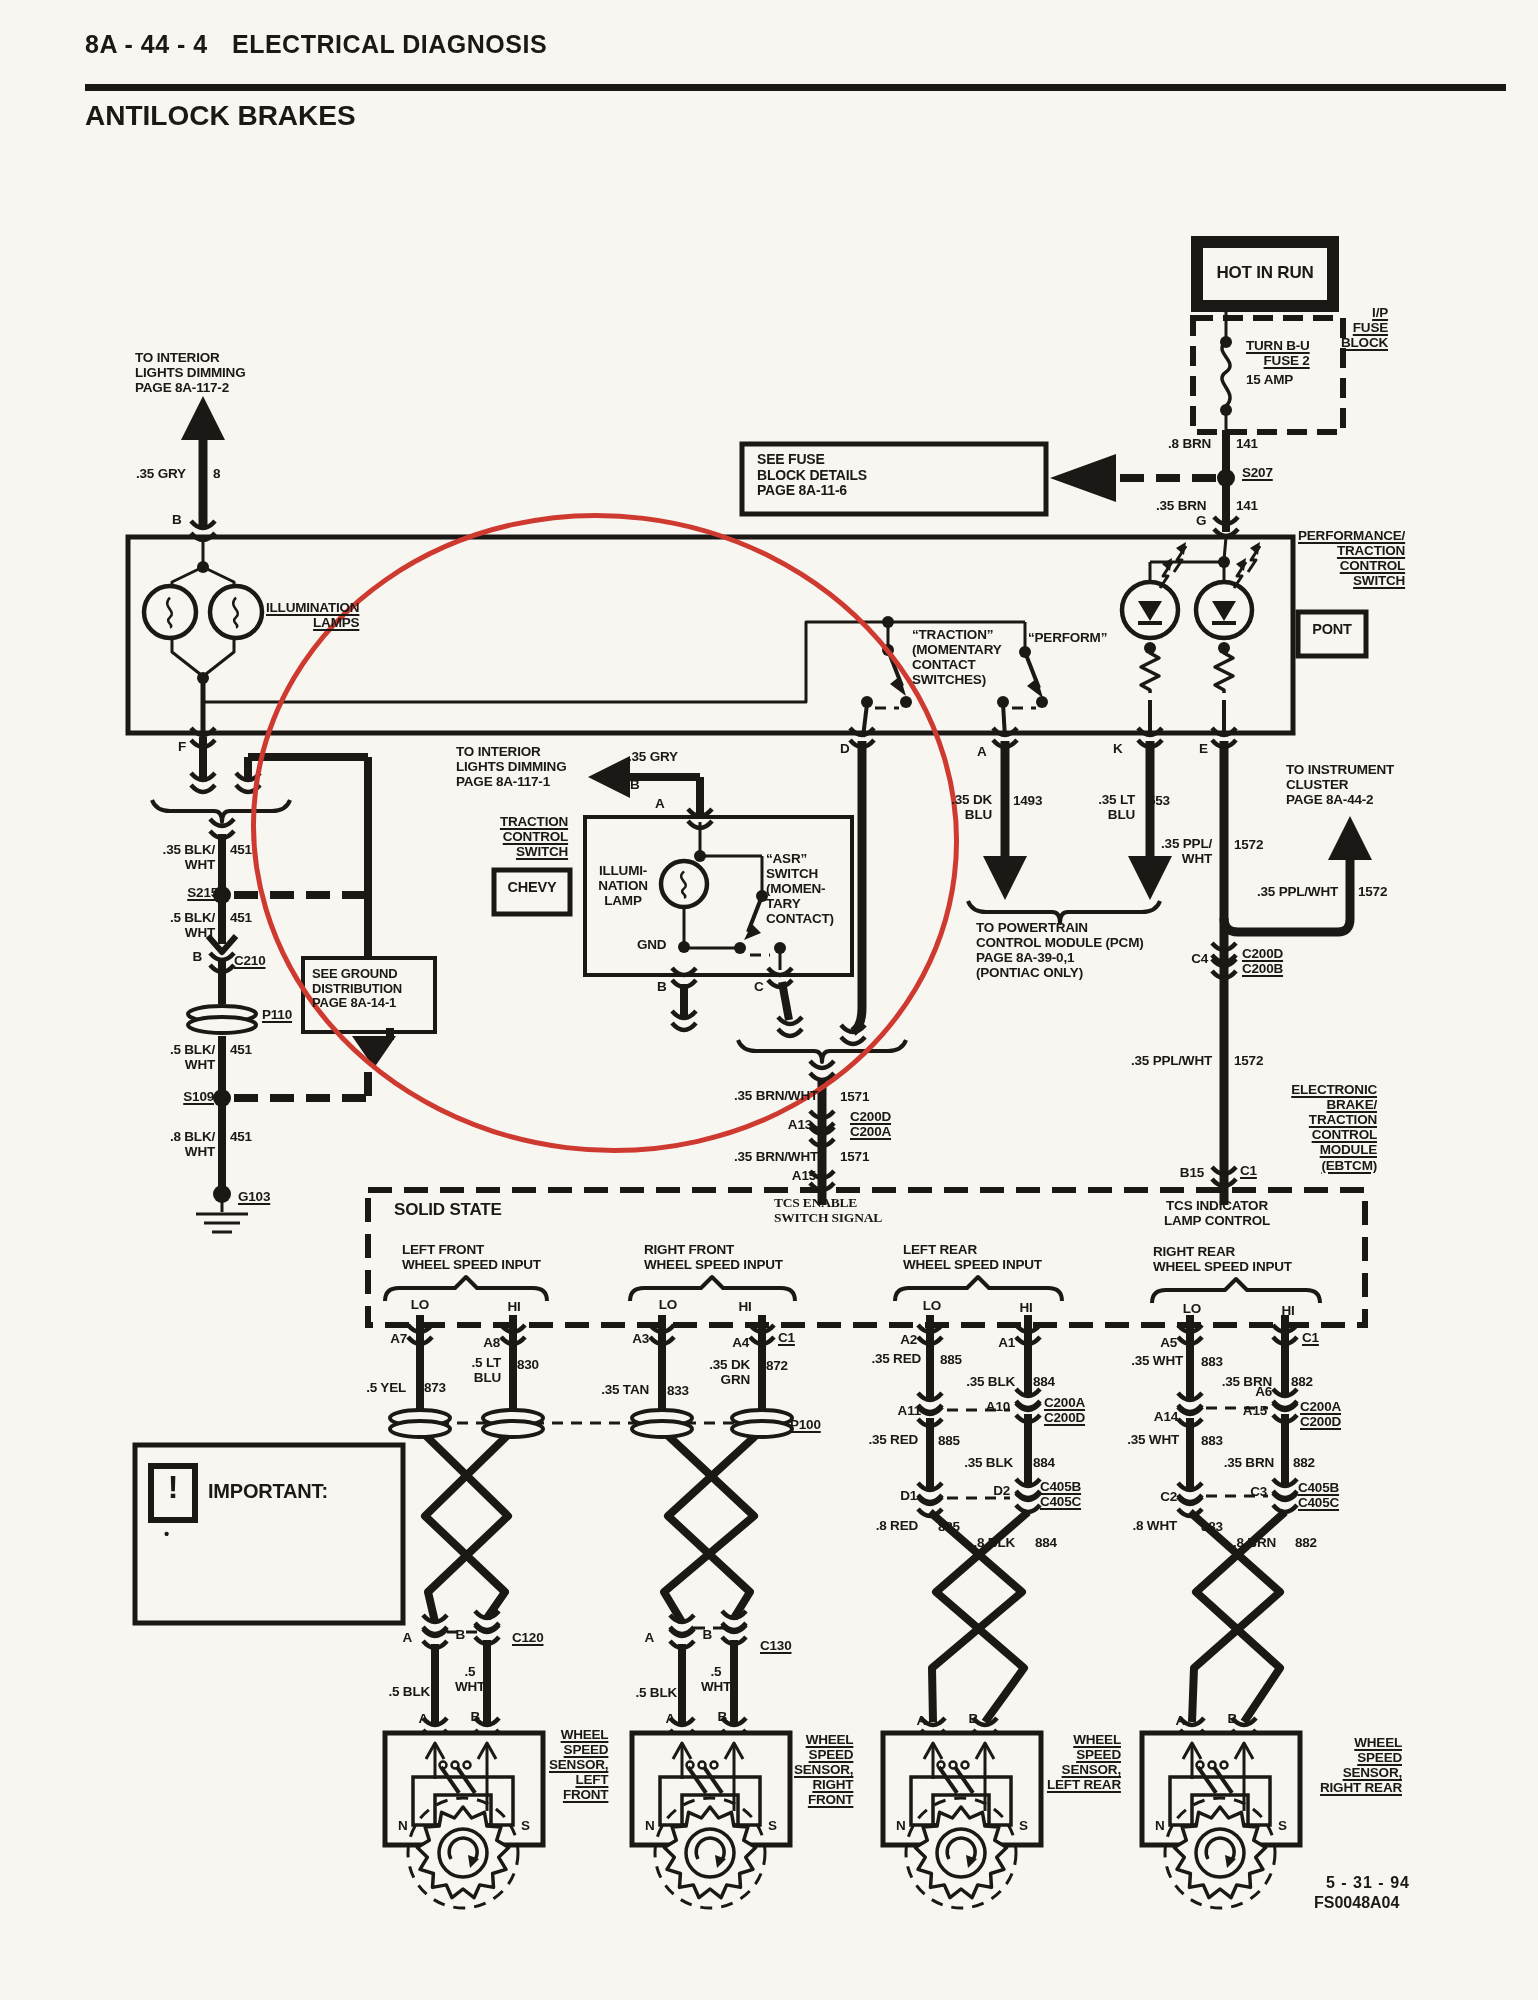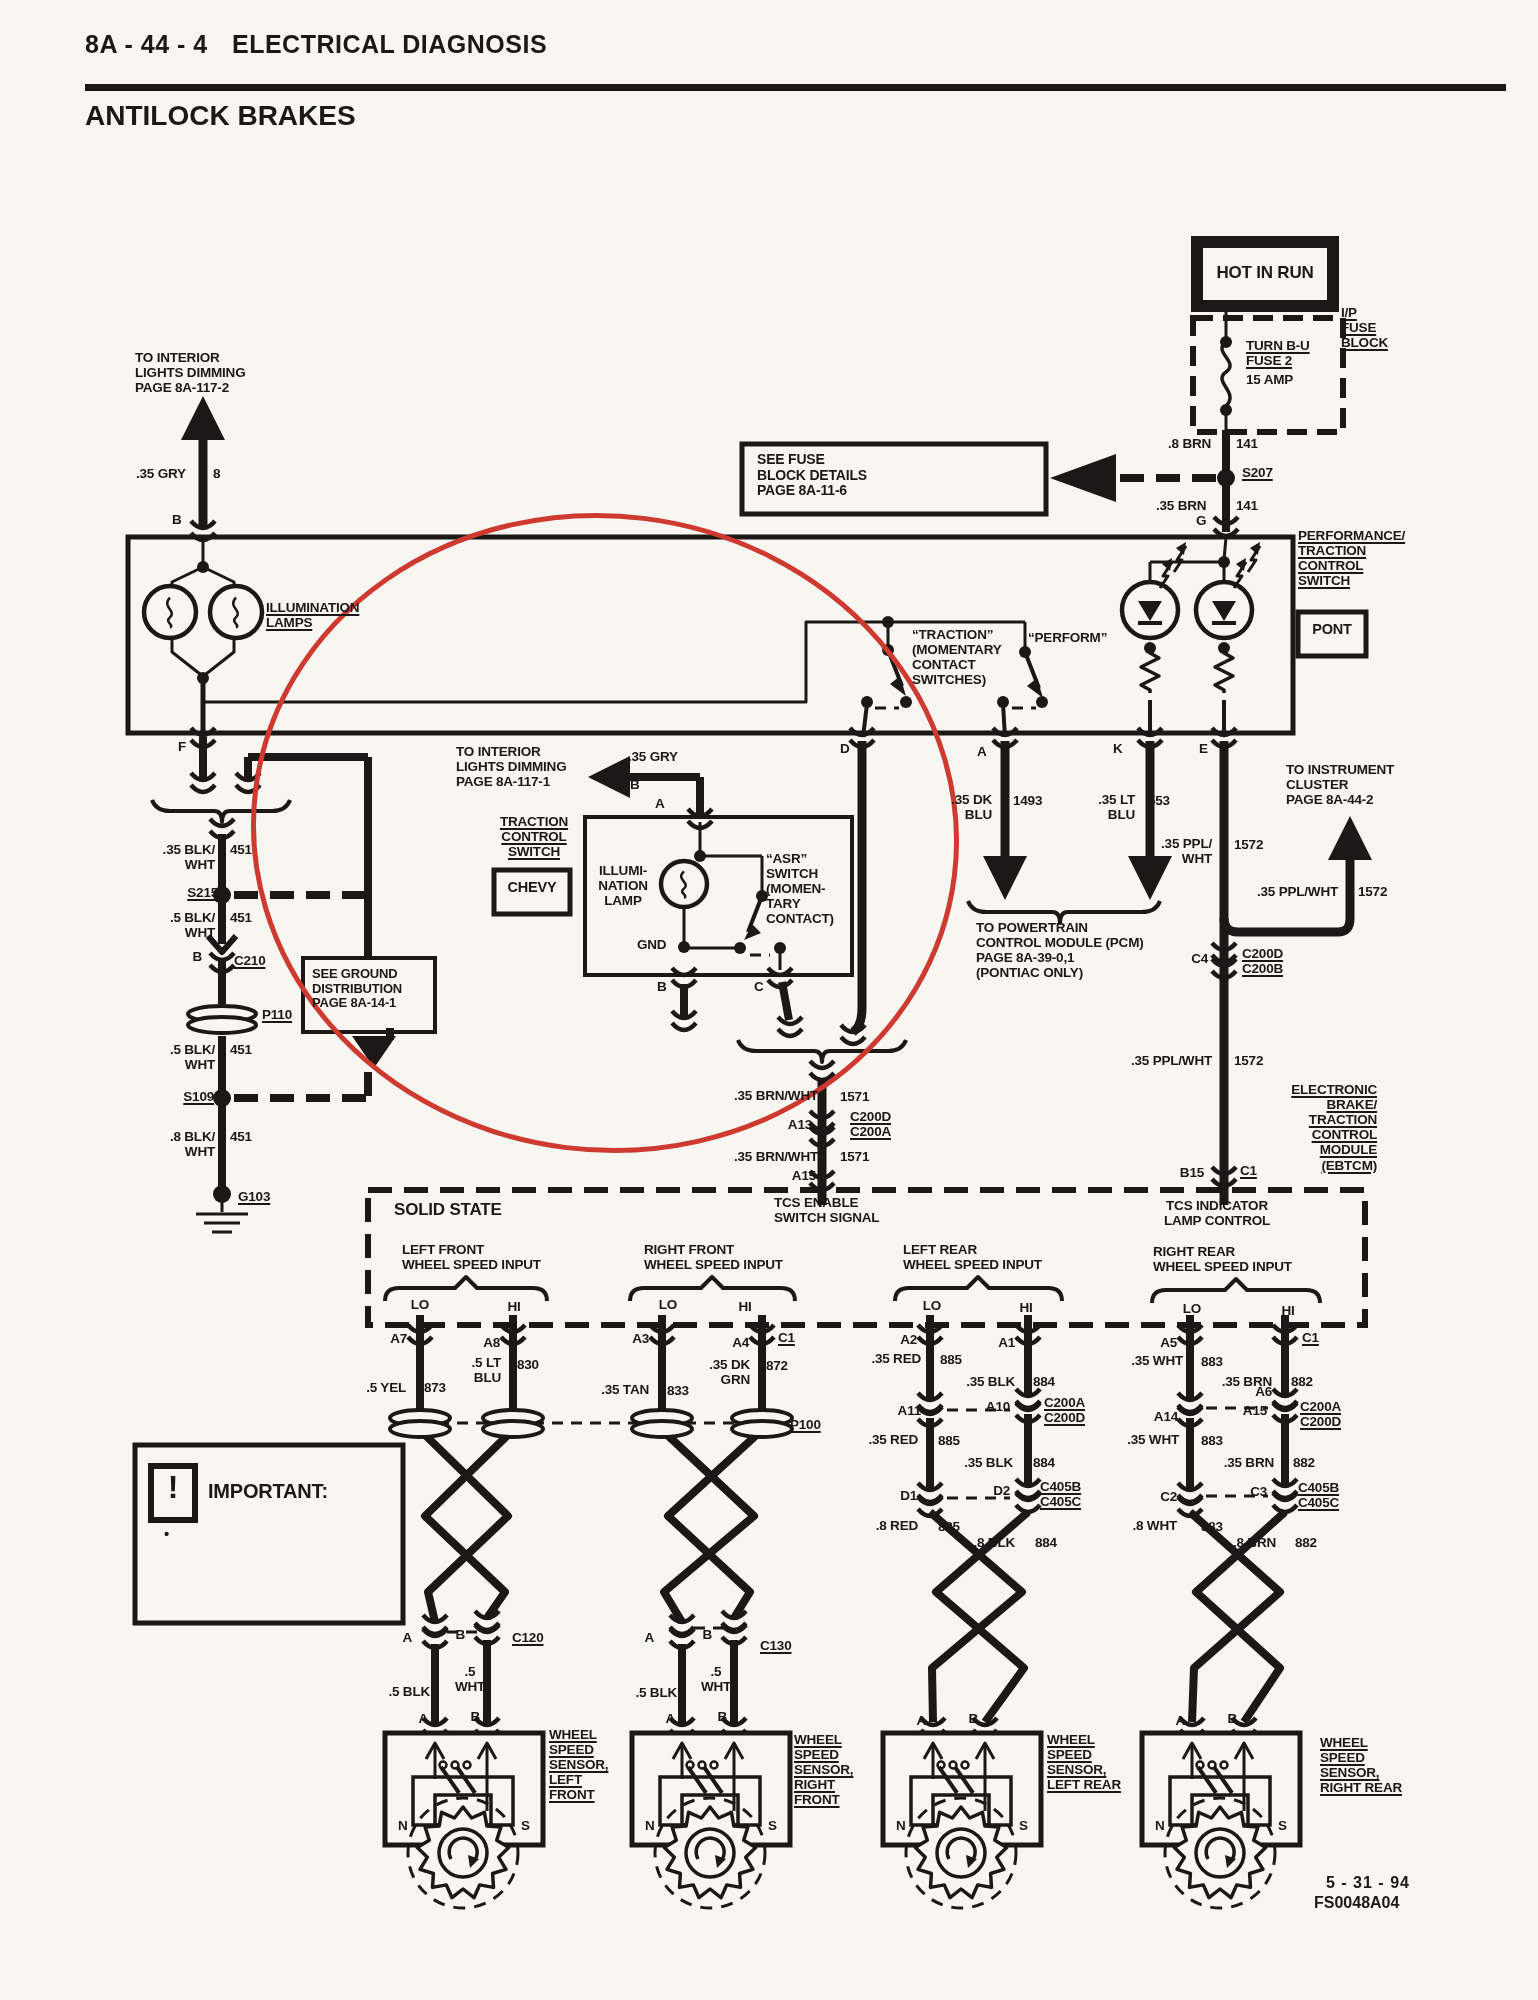--- a/index.html
+++ b/index.html
@@ -5,21 +5,21 @@
   :root{ --ink:#1b1815; --paper:#f7f6f1; --annot:#cf3a30; }
   html,body{margin:0;padding:0;background:#d8d6d0;}
   #page{position:relative;width:1538px;height:2000px;background:var(--paper);overflow:hidden;
         font-family:"Liberation Sans",sans-serif;color:var(--ink);}
   #wires{position:absolute;left:0;top:0;width:1538px;height:2000px;pointer-events:none;}
   #labels{position:absolute;left:0;top:0;width:1538px;height:2000px;}
   .lbl{position:absolute;font-weight:bold;font-size:13.5px;line-height:1.12;letter-spacing:-0.2px;
        white-space:pre-line;color:var(--ink);}
   .lbl.ac{transform:translateX(-50%);text-align:center;}
   .lbl.ar{transform:translateX(-100%);text-align:right;}
-  .lbl.u{text-decoration-line:underline;text-decoration-thickness:2px;text-underline-offset:2px;}
+  .lbl.u{text-decoration-line:underline;text-decoration-thickness:2px;text-underline-offset:2px;text-align:right;}
   .hdr-num,.hdr-title{position:absolute;top:30px;font-size:25px;font-weight:bold;letter-spacing:0.5px;}
   .hdr-num{left:85px;} .hdr-title{left:232px;}
   .hdr-rule{position:absolute;left:85px;top:84px;width:1421px;height:7px;background:var(--ink);}
   .sec-title{position:absolute;left:85px;top:100px;font-size:28px;font-weight:bold;}
   .sub-title{position:absolute;left:123px;top:137px;font-size:23px;font-weight:bold;}
   .footer-date{position:absolute;left:1326px;top:1874px;font-size:16px;font-weight:bold;letter-spacing:1px;}
   .footer-code{position:absolute;left:1314px;top:1894px;font-size:16px;font-weight:bold;}
 </style>
 </head>
 <body>
@@ -528,21 +528,21 @@
       <div class="lbl ac" style="left: 1217px; top: 1198px;">TCS INDICATOR
 LAMP CONTROL</div>
       <div class="lbl ar" style="left: 818px; top: 1088px;">.35 BRN/WHT</div>
       <div class="lbl" style="left: 840px; top: 1089px;">1571</div>
       <div class="lbl ar" style="left: 812px; top: 1117px;">A13</div>
       <div class="lbl u" style="left: 850px; top: 1109px;">C200D
 C200A</div>
       <div class="lbl ar" style="left: 818px; top: 1149px;">.35 BRN/WHT</div>
       <div class="lbl" style="left: 840px; top: 1149px;">1571</div>
       <div class="lbl ar" style="left: 816px; top: 1168px;">A15</div>
-      <div class="lbl" style="left: 774px; top: 1195px;">TCS ENABLE
+      <div class="lbl" style="left: 774px; top: 1195px; font-family: Liberation Serif, serif;">TCS ENABLE
 SWITCH SIGNAL</div>
       <div class="lbl" style="left: 394px; top: 1200px; font-size: 17px;">SOLID STATE</div>
       <div class="lbl" style="left: 402px; top: 1242px;">LEFT FRONT
 WHEEL SPEED INPUT</div>
       <div class="lbl" style="left: 644px; top: 1242px;">RIGHT FRONT
 WHEEL SPEED INPUT</div>
       <div class="lbl" style="left: 903px; top: 1242px;">LEFT REAR
 WHEEL SPEED INPUT</div>
       <div class="lbl" style="left: 1153px; top: 1244px;">RIGHT REAR
 WHEEL SPEED INPUT</div>

